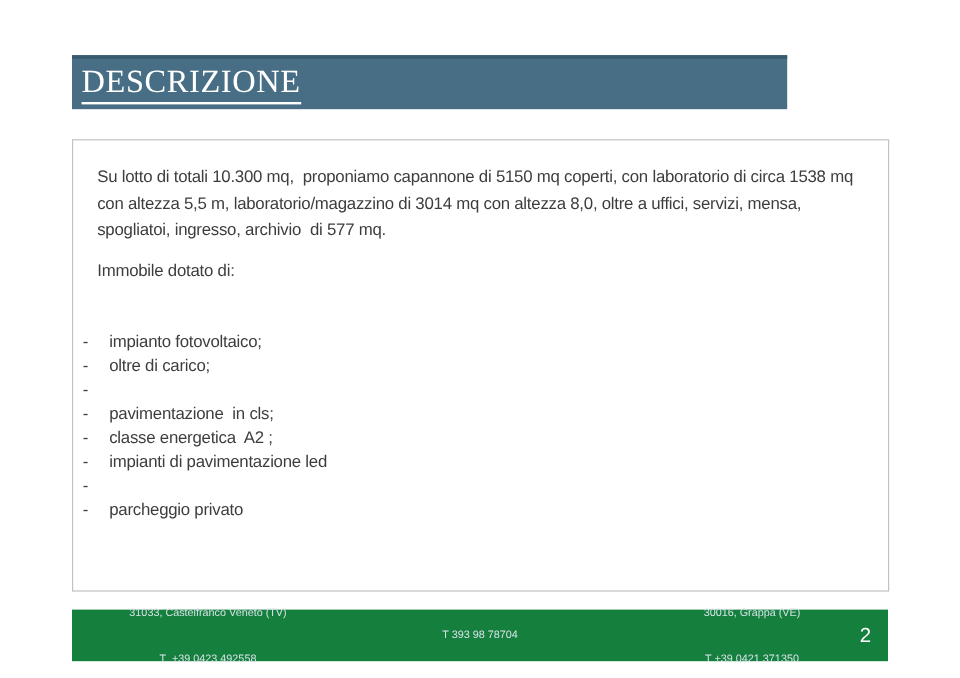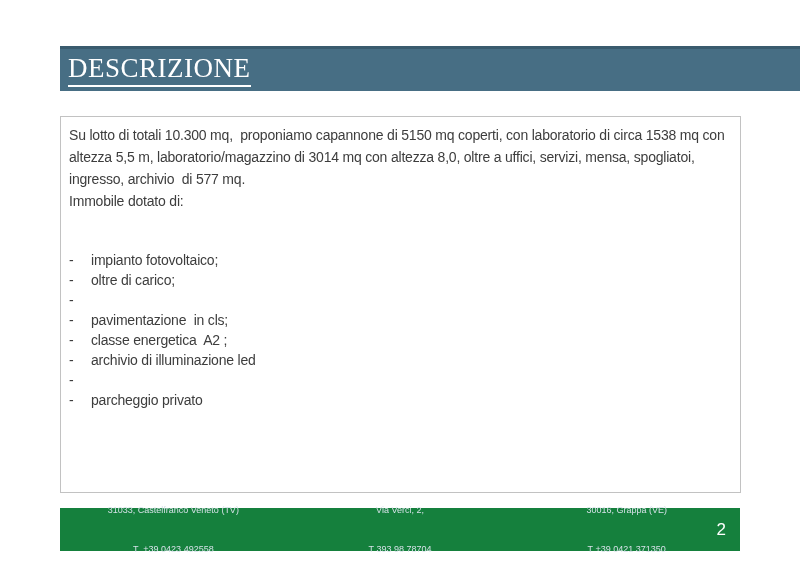--- a/index.html
+++ b/index.html
@@ -13,21 +13,21 @@
     width: 800px;
     height: 565px;
     background: #ffffff;
     overflow: hidden;
   }
   
   .banner {
     position: absolute;
     left: 60px;
     top: 46px;
-    width: 740px;
+    width: 596px;
     height: 45px;
     box-sizing: border-box;
     background: #476e84;
     border-top: 3px solid #3a5b6e;
     display: flex;
     align-items: flex-end;
     padding: 0 0 4px 8px;
   }
   .banner-title {
     font-family: "Liberation Serif", serif;
@@ -45,21 +45,21 @@
     left: 60px;
     top: 116px;
     width: 681px;
     height: 377px;
     box-sizing: border-box;
     border: 1px solid #c2c2c2;
     background: #ffffff;
     padding: 7px 10px 0 8px;
   }
   .paragraph, .subheading {
-    margin: 0;
+    margin: 12px;
     font-size: 14px;
     line-height: 22px;
     letter-spacing: -0.2px;
     color: #3d3d3d;
     white-space: pre-wrap;
   }
   .features {
     list-style: none;
     margin: 38px 0 0 0;
     padding: 0;
@@ -115,33 +115,32 @@
 
   <div class="content-box">
     <p class="paragraph">Su lotto di totali 10.300 mq,  proponiamo capannone di 5150 mq coperti, con laboratorio di circa 1538 mq con altezza 5,5 m, laboratorio/magazzino di 3014 mq con altezza 8,0, oltre a uffici, servizi, mensa, spogliatoi, ingresso, archivio  di 577 mq.</p>
     <p class="subheading">Immobile dotato di:</p>
     <ul class="features">
       <li><span class="dash">-</span><span>impianto fotovoltaico;</span></li>
       <li><span class="dash">-</span><span>oltre di carico;</span></li>
       <li><span class="dash">-</span></li>
       <li><span class="dash">-</span><span>pavimentazione  in cls;</span></li>
       <li><span class="dash">-</span><span>classe energetica  A2 ;</span></li>
-      <li><span class="dash">-</span><span>archivio di illuminazione led</span></li>
+      <li><span class="dash">-</span><span>impianti di pavimentazione led</span></li>
       <li><span class="dash">-</span></li>
       <li><span class="dash">-</span><span>parcheggio privato</span></li>
     </ul>
   </div>
 
   <div class="footer">
     <div class="office">
       <div>31033, Castelfranco Veneto (TV)</div>
       <div>T  +39 0423 492558</div>
     </div>
     <div class="office">
-      <div>Via Verci, 2,</div>
       <div>T 393 98 78704</div>
     </div>
     <div class="office">
       <div>30016, Grappa (VE)</div>
       <div>T +39 0421 371350</div>
     </div>
     <div class="pagenum">2</div>
   </div>
 
 </div>

